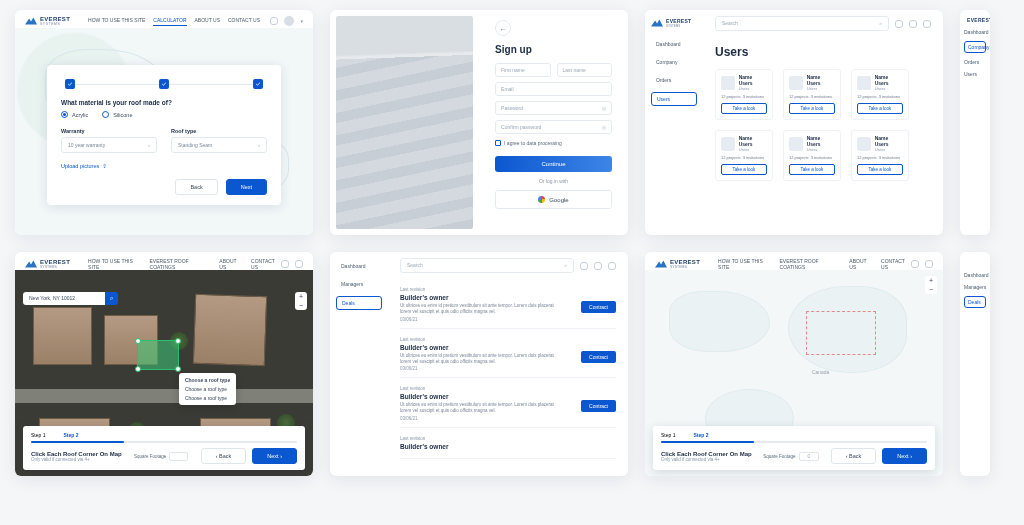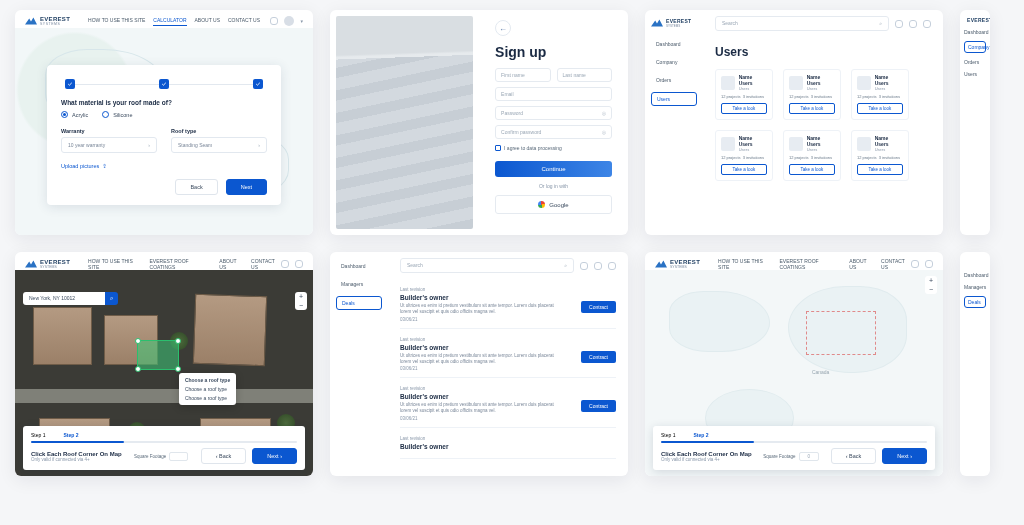--- a/index.html
+++ b/index.html
@@ -73,21 +73,21 @@
   
   .signup-wrap{display:flex;height:100%;}
   .roof-photo{flex:0 0 46%;
     background:
       linear-gradient(178deg, #d9dee2 0 18%, #e6eaed 19% 20%, transparent 20%),
       repeating-linear-gradient(-12deg,#c7ced5 0 10px,#d3d9df 10px 22px);
     margin:6px; border-radius:2px;
   }
   .signup-form{flex:1;padding:10px 16px 8px;position:relative;}
   .back-ar{width:16px;height:16px;border-radius:50%;border:1px solid #e3e9f0;display:flex;align-items:center;justify-content:center;font-size:8px;color:#5c7aa8;margin-bottom:8px;}
-  .su-title{font-size:14px;font-weight:700;color:#1b2b44;margin-bottom:8px;}
+  .su-title{font-size:10px;font-weight:700;color:#1b2b44;margin-bottom:8px;}
   .inp-row{display:flex;gap:6px;margin-bottom:5px;}
   .inp{flex:1;border:1px solid #e5eaf0;border-radius:3px;padding:3px 5px;font-size:5px;color:#9aa7b5;display:flex;justify-content:space-between;align-items:center;}
   .inp .eye{font-size:5px;color:#bac3ce;}
   .chk{font-size:5px;color:#5a6a7a;display:flex;align-items:center;gap:3px;margin:6px 0 10px;}
   .chk .cb{width:6px;height:6px;border:1px solid #0b57d0;border-radius:1px;}
   .btn-wide{width:100%;padding:5px 0;font-size:6px;border-radius:3px;text-align:center;}
   .grad{background:linear-gradient(90deg,#0b57d0,#3d85e6);color:#fff;border:none;}
   .or{font-size:5px;color:#8a98aa;text-align:center;margin:6px 0;}
   .google{border:1px solid #e5eaf0;color:#3a4a5e;display:flex;align-items:center;justify-content:center;gap:4px;}
   .g-ic{width:7px;height:7px;border-radius:50%;background:conic-gradient(#ea4335 0 25%,#fbbc05 0 50%,#34a853 0 75%,#4285f4 0);}

